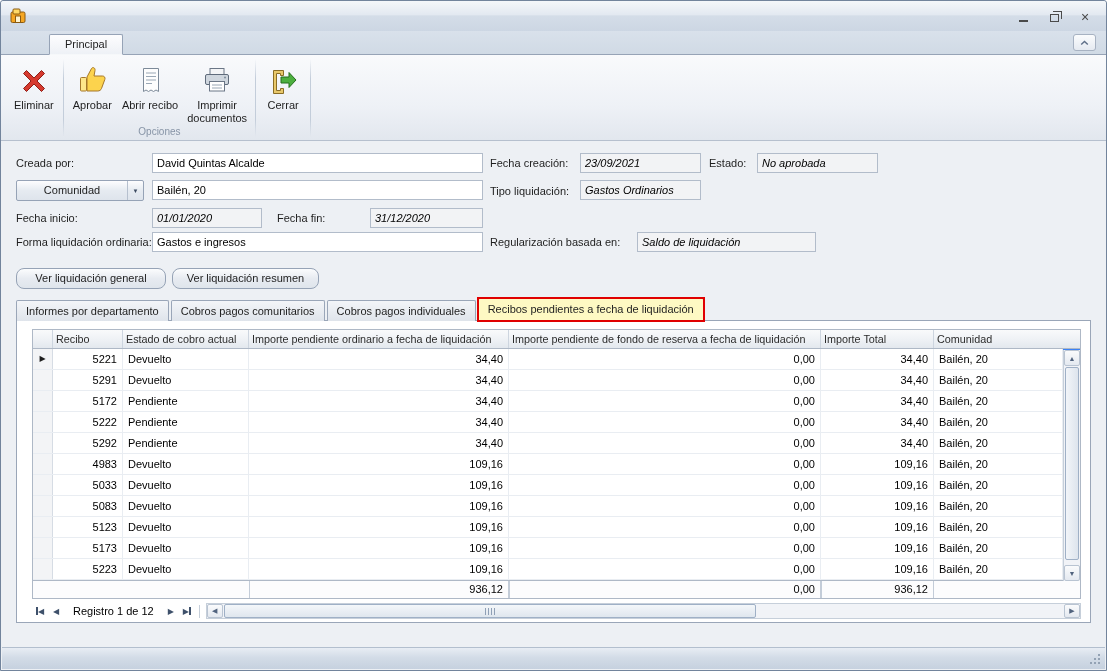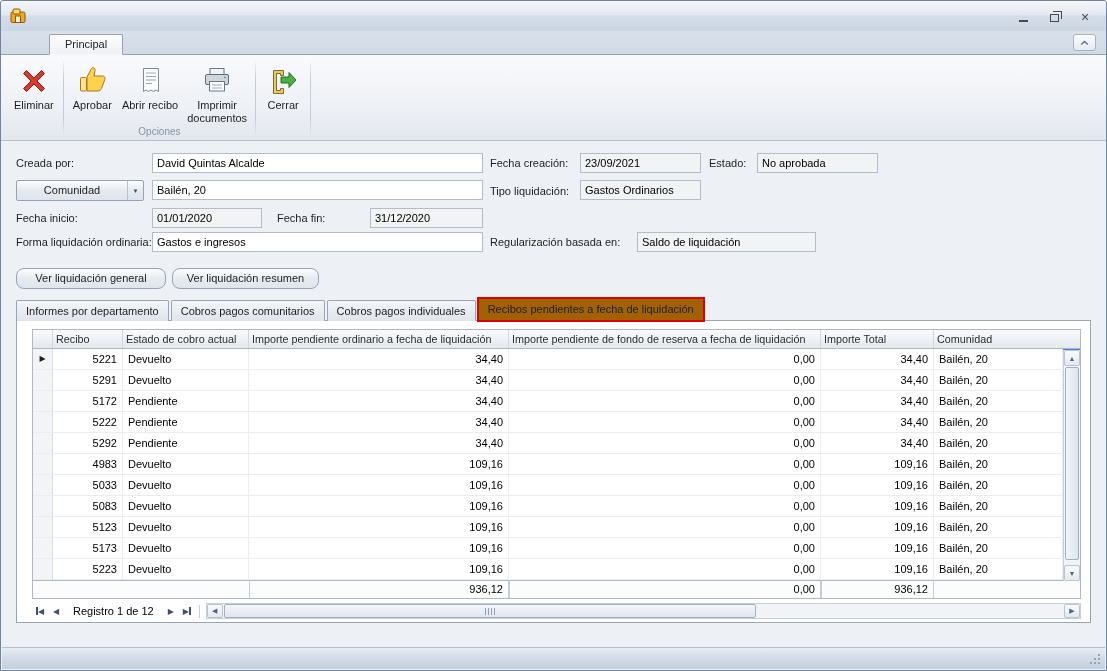--- a/index.html
+++ b/index.html
@@ -46,38 +46,38 @@
   .rb-btn { display:flex; flex-direction:column; align-items:center; gap:3px; padding:4px 4px 2px;
     min-width:46px; max-width:68px; border:1px solid transparent; border-radius:3px;
     text-align:center; line-height:1.15; color:#1e1e1e; }
   .rb-icon, .rb-icon svg { width:32px; height:32px; display:block; }
 
   
   .client { position:absolute; top:141px; left:1px; right:1px; bottom:23px; background:#edf0f4; }
   .flabel { position:absolute; height:20px; line-height:20px; white-space:nowrap; color:#1e1e1e; }
   .tbox { position:absolute; height:20px; border:1px solid #b2bcca; background:#fff;
     font-family:inherit; font-size:11px; padding:0 4px; color:#000; }
-  .tbox.gray { background:#f2f3f5; }
+  .tbox.gray { background:#f2f3f5;font-style:italic; }
   input.tbox { outline:none; }
 
   .split-btn { position:absolute; left:14px; top:38px; width:128px; height:21px;
     border:1px solid #96a3b6; border-radius:2px; display:flex; overflow:hidden;
     background:linear-gradient(#fdfdfe,#e6ebf1 50%,#dee4ec); }
   .split-main { flex:1; text-align:center; line-height:19px; }
   .split-arrow { width:16px; border-left:1px solid #b6c0ce; display:flex; align-items:center; justify-content:center; font-size:6px; color:#3c4b61; }
 
   .act-btn { position:absolute; height:21px; border:1px solid #96a3b6; border-radius:8px;
     background:linear-gradient(#fbfcfd,#e7ebf1 50%,#dfe5ec); text-align:center; line-height:19px; color:#1e1e1e; }
 
   
   .subtabs { position:absolute; left:14px; top:156px; height:23px; display:flex; align-items:flex-end; z-index:3; }
   .subtab { height:21px; line-height:20px; padding:0 9px; margin-right:2px; white-space:nowrap;
     border:1px solid #9aa6b8; border-bottom:none; border-radius:2px 2px 0 0;
     background:linear-gradient(#f3f5f8,#dfe4eb); color:#1e1e1e; }
-  .subtab.active { position:relative; height:23px; background:#a16207; z-index:4; }
+  .subtab.active { position:relative; height:23px; background:#fef9c3; z-index:4; }
   .subtab.active::after { content:""; position:absolute; left:-2px; right:-2px; top:-2px; bottom:-1px;
     border:2px solid #e00000; pointer-events:none; }
 
   .tab-panel { position:absolute; left:14px; right:14px; top:178px; height:303px;
     background:#fff; border:1px solid #9aa6b8; }
 
   
   .grid { position:absolute; left:15px; top:8px; width:1049px; border:1px solid #aeb8c6; background:#3b82f6; }
   .grid-header { display:flex; height:19px; background:linear-gradient(#f9fafb,#eef1f5 55%,#e3e8ee);
     border-bottom:1px solid #aeb8c6; }

